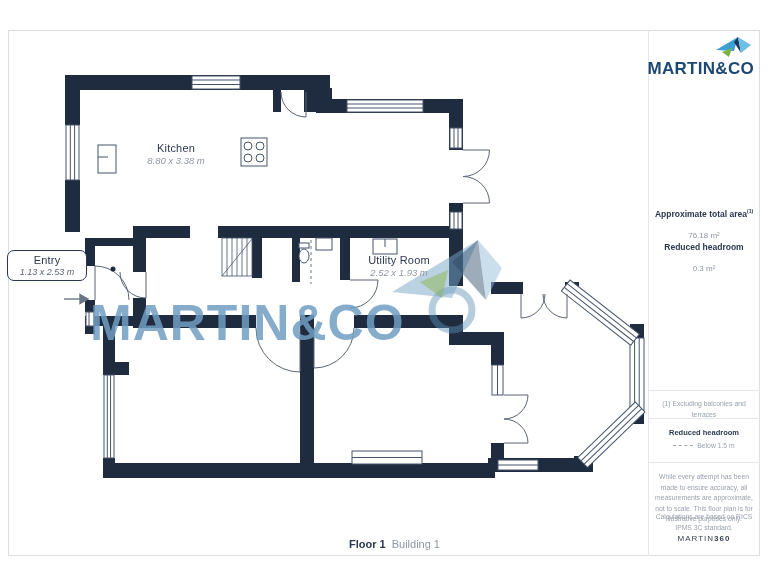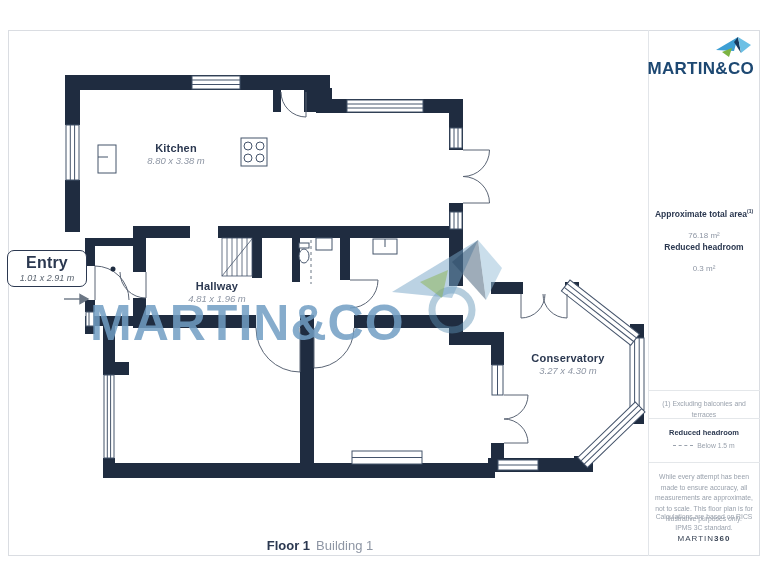--- a/index.html
+++ b/index.html
@@ -4,46 +4,46 @@
 <style>
   html,body{margin:0;padding:0;background:#ffffff;}
   #page{position:relative;width:768px;height:576px;background:#ffffff;
         font-family:"Liberation Sans", sans-serif;overflow:hidden;}
   .abs{position:absolute;}
   
   #frame{left:8px;top:30px;width:752px;height:526px;border:1px solid #dadde2;box-sizing:border-box;}
   #sidebar-divider{left:648px;top:30px;width:1px;height:526px;background:#e2e5e9;}
   
   .room{text-align:center;z-index:30;}
-  .rname{font-size:11px;font-weight:700;color:#2b3850;letter-spacing:.2px;}
+  .rname{font-size:11px;font-weight:400;color:#2b3850;letter-spacing:.2px;}
   .rdims{font-size:9.5px;color:#8e96a4;margin-top:1px;font-style:italic;}
   .room.small .rname{font-size:9px;}
   .room.small .rdims{font-size:8.5px;}
   
   #entry-callout{left:7px;top:250px;width:74px;border:1.5px solid #2b3850;border-radius:7px;
      background:#fff;text-align:center;padding:3px 2px;z-index:30;}
-  #entry-callout .rname{font-size:16px;}
+  #entry-callout .rname{font-size:11px;}
   #entry-callout .rdims{font-size:9px;color:#55607000;color:#5a6470;}
   
   #watermark-text{left:90px;top:294px;width:400px;font-size:50px;font-weight:800;
      letter-spacing:1px;color:rgba(113,157,195,0.85);z-index:20;white-space:nowrap;}
   
   #logo{right:14px;top:36px;text-align:right;z-index:5;}
   #logo .logo-text{font-size:17px;font-weight:800;color:#1d4872;letter-spacing:.3px;}
   
   .sb{left:652px;width:104px;text-align:center;z-index:5;}
   .sb-h{font-size:8.5px;font-weight:700;color:#2b3850;}
   .sb-v{font-size:8px;color:#8e96a4;margin-top:12px;}
   .sb-tiny{font-size:6.8px;color:#9aa2ad;line-height:1.55;}
   .sb-rule{left:649px;width:111px;height:1px;background:#e4e7ea;}
   .dash-sample{display:inline-block;width:20px;border-top:1px dashed #9aa2ad;vertical-align:2px;margin-right:4px;}
   #brand-line{font-size:8px;color:#3a4556;letter-spacing:1px;}
   #brand-line b{font-weight:700;}
   
-  #footer{left:200px;top:538px;width:240px;text-align:center;font-size:13px;z-index:5;}
+  #footer{left:200px;top:538px;width:240px;text-align:right;font-size:11px;z-index:5;}
   #footer .f-bold{font-weight:700;color:#2b3850;margin-right:6px;}
   #footer .f-light{color:#8e96a4;}
   svg{position:absolute;left:0;top:0;z-index:10;}
 </style>
 </head>
 <body>
 
 <div id="page">
 
   <div class="abs" id="frame"></div>
@@ -236,32 +236,28 @@
       <polygon points="420,282 448,270 442,298" fill="rgba(140,180,80,0.5)"></polygon>
     </g>
   </svg>
 
   <div class="abs" id="watermark-text">MARTIN&amp;CO</div>
 
   <div class="abs room" style="left:116px;top:142px;width:120px;">
     <div class="rname">Kitchen</div>
     <div class="rdims">8.80 x 3.38 m</div>
   </div>
-  <div class="abs room" style="left:157px;top:280px;width:120px;">
-    <div class="rname">Hallway</div>
-    <div class="rdims">4.81 x 1.96 m</div>
-  </div>
-  <div class="abs room" style="left:508px;top:352px;width:120px;">
-    <div class="rname">Conservatory</div>
-    <div class="rdims">3.27 x 4.30 m</div>
+  <div class="abs room" style="left:339px;top:254px;width:120px;">
+    <div class="rname">Utility Room</div>
+    <div class="rdims">2.52 x 1.93 m</div>
   </div>
 
   <div class="abs" id="entry-callout">
     <div class="rname">Entry</div>
-    <div class="rdims">1.01 x 2.91 m</div>
+    <div class="rdims">1.13 x 2.53 m</div>
   </div>
 
   <div class="abs" id="logo">
     <svg width="38" height="22" viewBox="0 0 38 22" style="position:static;display:block;margin:0 2px 1px auto;">
       <polygon points="2,14 24,1 20,15" fill="#3d9fd4"></polygon>
       <polygon points="20,6 24,1 27,17" fill="#173a5e"></polygon>
       <polygon points="24,1 37,9 27,17" fill="#6cc0e5"></polygon>
       <polygon points="8,16 18,12 15,21" fill="#7cb342"></polygon>
     </svg>
     <span class="logo-text">MARTIN&amp;CO</span>

